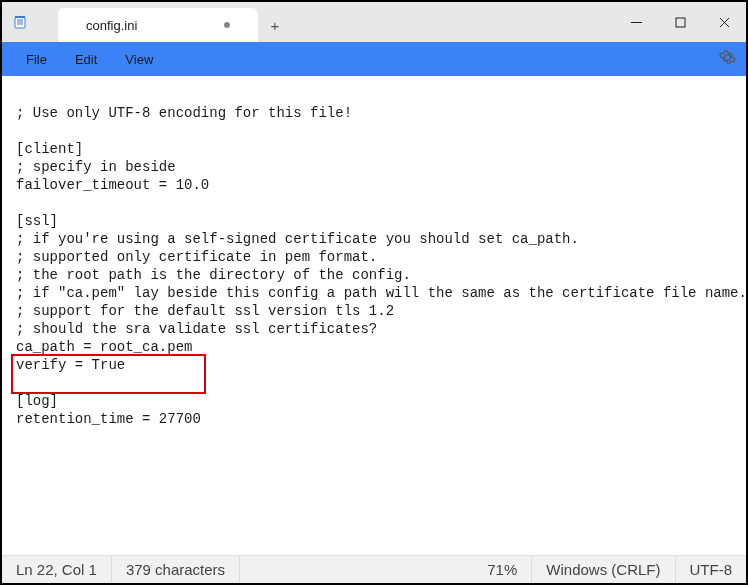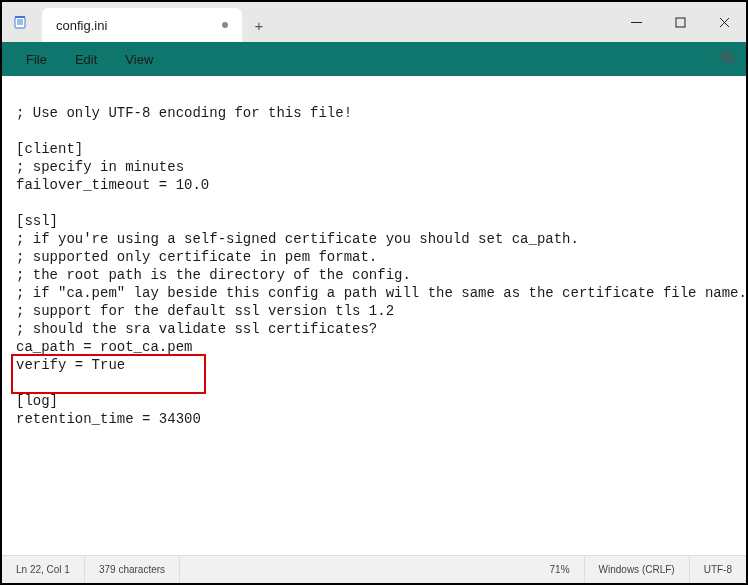--- a/index.html
+++ b/index.html
@@ -30,24 +30,24 @@
     padding-left: 8px;
   }
   .app-icon svg { display: block; }
   .tab {
     margin-top: 6px;
     background: #fff;
     border-top-left-radius: 6px;
     border-top-right-radius: 6px;
     display: flex;
     align-items: center;
-    padding: 0 14px;
+    padding: 0 28px;
     min-width: 200px;
     position: relative;
-    margin-left: 12px;
+    margin-left: 28px;
   }
   .tab .dirty-dot {
     width: 6px; height: 6px;
     background: #888;
     border-radius: 50%;
     margin-left: auto;
   }
   .newtab-btn {
     width: 34px;
     margin-top: 6px;
@@ -65,21 +65,21 @@
   .win-ctrl {
     width: 44px;
     height: 40px;
     display: flex;
     align-items: center;
     justify-content: center;
   }
   
   .menubar {
     height: 34px;
-    background: #0f766e;
+    background: #3b82f6;
     display: flex;
     align-items: center;
     padding: 0 10px;
     border-bottom: 0;
   }
   .menubar .menu-item { padding: 4px 14px; }
   .menubar .gear { margin-left: auto; }
   
   .editor {
     flex: 1;
@@ -98,21 +98,21 @@
     border: 2px solid #d80000;
     pointer-events: none;
   }
   
   .statusbar {
     height: 28px;
     background: #f1f1f1;
     border-top: 1px solid #ddd;
     display: flex;
     align-items: center;
-    font-size: 10px;
+    font-size: 15px;
     color: #444;
   }
   .statusbar .cell {
     padding: 0 14px;
     border-right: 1px solid #dcdcdc;
     height: 100%;
     display: flex;
     align-items: center;
   }
   .statusbar .spacer { flex: 1; border-right: 1px solid #dcdcdc; }
@@ -167,35 +167,35 @@
       <path fill="none" stroke="#555" stroke-width="1.6" d="M12 8a4 4 0 1 0 0 8 4 4 0 0 0 0-8zm9 4a9 9 0 0 1-.1 1.2l2 1.6-2 3.4-2.4-.8a8 8 0 0 1-2 .1l-.4 2.5h-4l-.4-2.5a8 8 0 0 1-2-1.1l-2.4.8-2-3.4 2-1.6A9 9 0 0 1 3 12a9 9 0 0 1 .1-1.2l-2-1.6 2-3.4 2.4.8a8 8 0 0 1 2-1.1L8 3h4l.4 2.5a8 8 0 0 1 2 1.1l2.4-.8 2 3.4-2 1.6c.1.4.2.8.2 1.2z"></path>
     </svg>
   </div>
 </div>
 
 <div class="editor">
   <div class="line">&nbsp;</div>
   <div class="line">; Use only UTF-8 encoding for this file!</div>
   <div class="line">&nbsp;</div>
   <div class="line">[client]</div>
-  <div class="line">; specify in minutes</div>
+  <div class="line">; specify in beside</div>
   <div class="line">failover_timeout = 10.0</div>
   <div class="line">&nbsp;</div>
   <div class="line">[ssl]</div>
   <div class="line">; if you're using a self-signed certificate you should set ca_path.</div>
   <div class="line">; supported only certificate in pem format.</div>
   <div class="line">; the root path is the directory of the config.</div>
   <div class="line">; if "ca.pem" lay beside this config a path will the same as the certificate file name.</div>
   <div class="line">; support for the default ssl version tls 1.2</div>
   <div class="line">; should the sra validate ssl certificates?</div>
   <div class="line">ca_path = root_ca.pem</div>
   <div class="line">verify = True</div>
   <div class="line">&nbsp;</div>
   <div class="line">[log]</div>
-  <div class="line">retention_time = 34300</div>
+  <div class="line">retention_time = 27700</div>
   <div class="line">&nbsp;</div>
   <div class="highlight-box" style="left:9px; top:278px; width:195px; height:40px;"></div>
 </div>
 
 <div class="statusbar">
   <div class="cell">Ln 22, Col 1</div>
   <div class="cell">379 characters</div>
   <div class="spacer"></div>
   <div class="cell">71%</div>
   <div class="cell">Windows (CRLF)</div>

